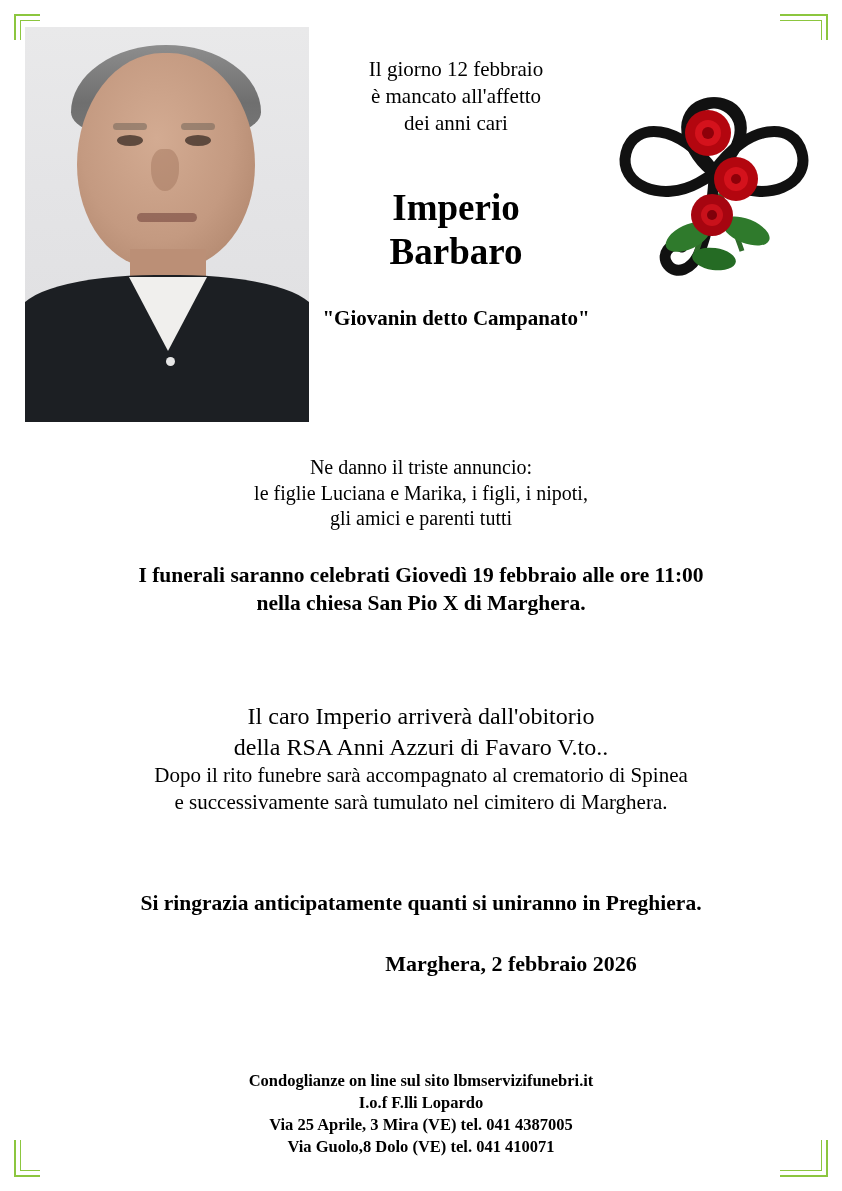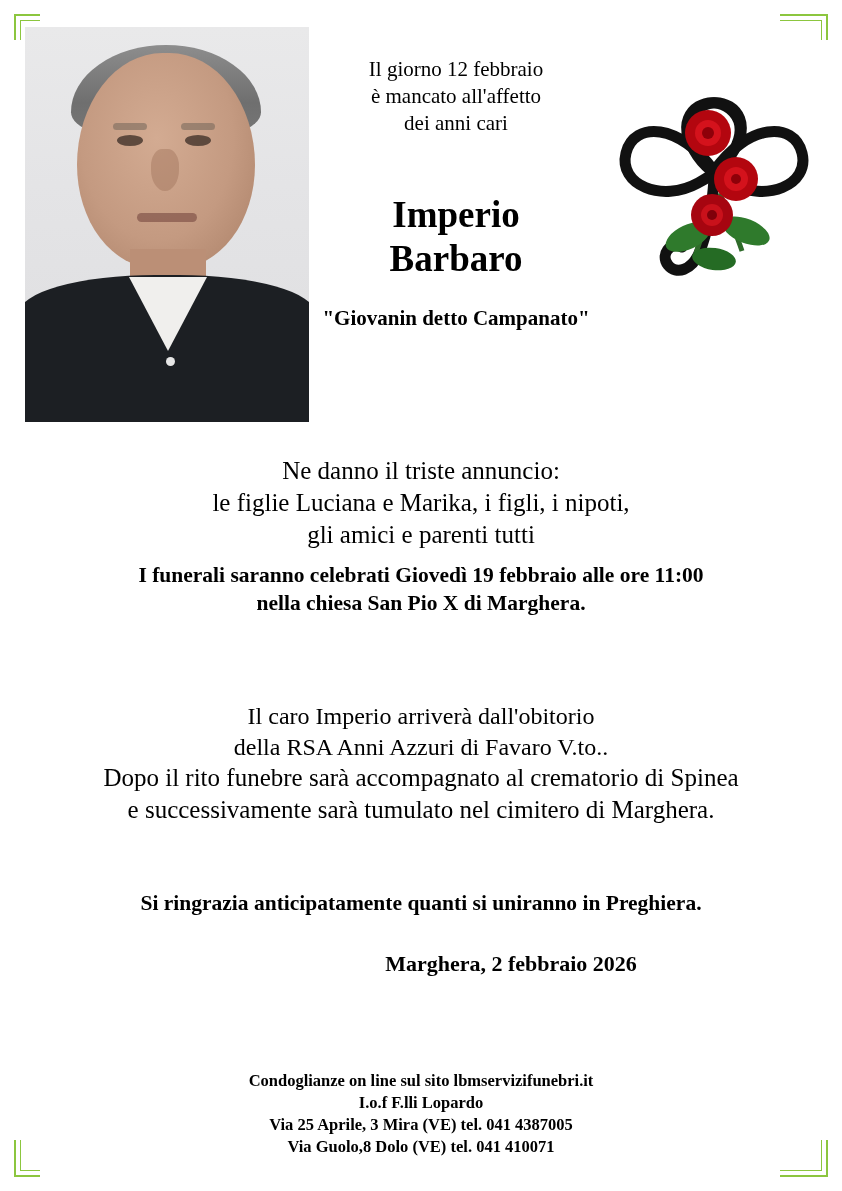--- a/index.html
+++ b/index.html
@@ -167,48 +167,47 @@
   }
   .intro {
     left: 311px; top: 56px; width: 290px;
     font-size: 21px;
   }
   .name {
     left: 311px; top: 186px; width: 290px;
     font-size: 37px;
     font-weight: bold;
     line-height: 1.18;
-    margin-top: 7px;
   }
   .nickname {
     left: 261px; top: 305px; width: 390px;
     font-size: 21px;
     font-weight: bold;
   }
   .age {
     left: 261px; top: 334px; width: 390px;
     font-size: 21px;
     font-weight: bold;
   }
   .announce {
     left: 86px; top: 455px; width: 670px;
-    font-size: 25px;
+    font-size: 20px;
   }
   .funeral {
     left: 66px; top: 562px; width: 710px;
     font-size: 21.5px;
     font-weight: bold;
   }
   .arrival {
     left: 86px; top: 701px; width: 670px;
     font-size: 24px;
   }
   .after {
     left: 56px; top: 762px; width: 730px;
-    font-size: 25px;
+    font-size: 21px;
   }
   .thanks {
     left: 66px; top: 890px; width: 710px;
     font-size: 21.5px;
     font-weight: bold;
   }
   .place-date {
     left: 66px; top: 950px; width: 710px;
     font-size: 22px;
     font-weight: bold;

